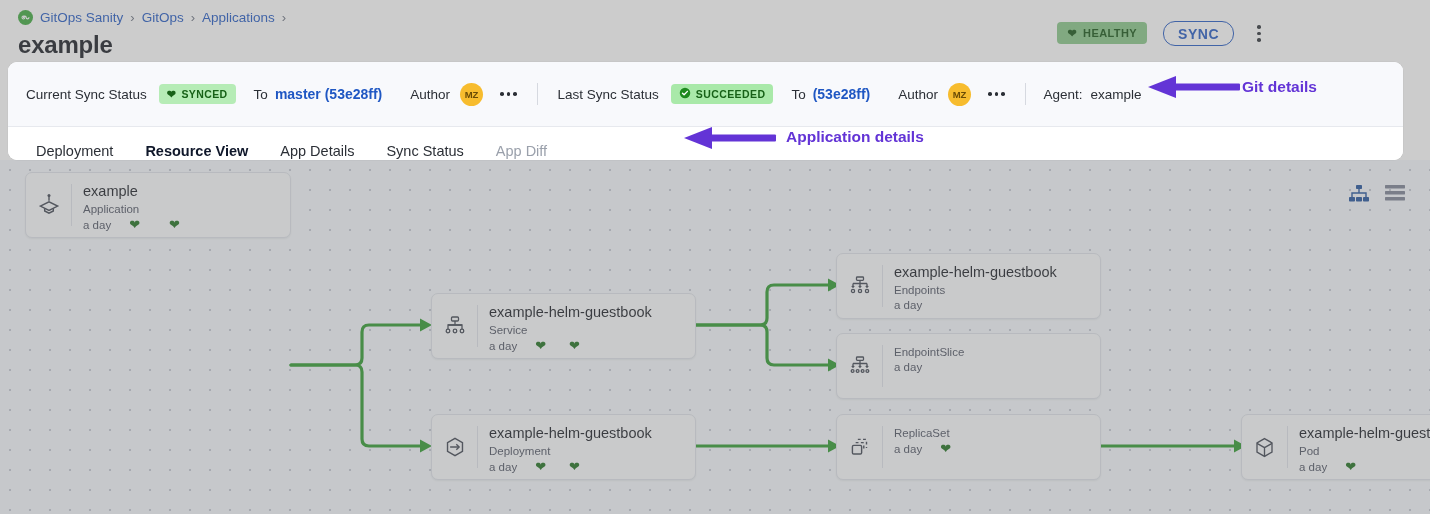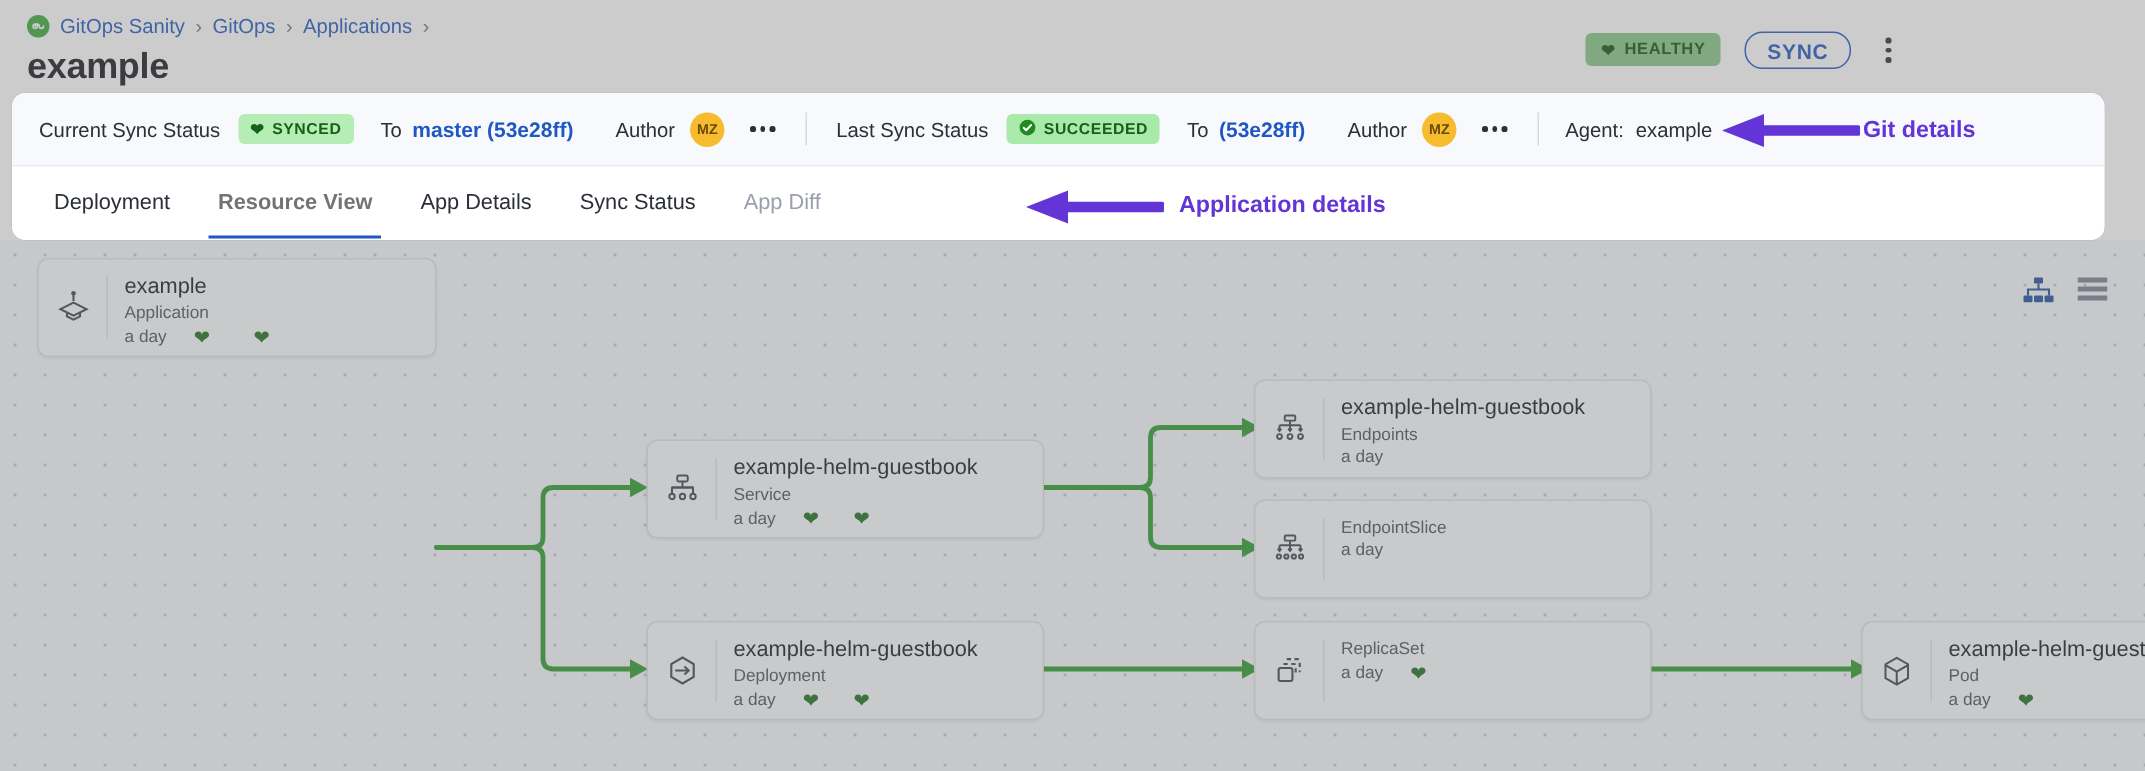--- a/index.html
+++ b/index.html
@@ -44,21 +44,21 @@
   .kebab i { display:block; width:3.5px; height:3.5px; border-radius:50%; background:#2b2f36; }
 
   
   .panel {
     position:absolute; left:8px; top:62px; width:1395px; height:98px;
     background:#ffffff; border-radius:9px; z-index:60;
     box-shadow: 0 0 0 0.5px rgba(0,0,0,0.05);
     overflow:hidden;
   }
   .syncbar {
-    position:relative; height:49px; background:#f8f9fc;
+    position:relative; height:65px; background:#f8f9fc;
     display:flex; align-items:center; padding-left:10px;
     border-bottom:1px solid #e7e9ee;
   }
   .sb-label { font-size:13.5px; color:#2b2f36; }
   .chip {
     display:flex; align-items:center; gap:5px; border-radius:4px;
     height:20px; padding:0 8px; font-size:10.5px; font-weight:bold; letter-spacing:0.4px;
   }
   .chip.synced { background:#b6ecb6; color:#176117; }
   .chip.succeeded { background:#a9e9a9; color:#176117; }
@@ -70,21 +70,21 @@
   }
   .dots { display:flex; align-items:center; gap:3px; }
   .dots i { width:3.5px; height:3.5px; border-radius:50%; background:#2b2f36; display:block;}
   .vsep { width:1px; height:22px; background:#d6d9e0; }
 
   .tabs { position:relative; height:48px; background:#ffffff; display:flex; align-items:stretch; padding-left:12px; }
   .tab {
     display:flex; align-items:center; padding:0 16px; font-size:14.5px; color:#2b2f36;
     position:relative;
   }
-  .tab.active { font-weight:bold; color:#737373; }
+  .tab.active { font-weight:bold; color:#0f172a; }
   .tab.active::after {
     content:""; position:absolute; left:10px; right:10px; bottom:0; height:2.5px; background:#1f57c3;
   }
   .tab.muted { color:#9aa0ab; }
 
   
   .annot { position:absolute; z-index:70; }
   .annot-label { font-size:15.5px; font-weight:bold; color:#6334d6; white-space:nowrap; }
 
   

